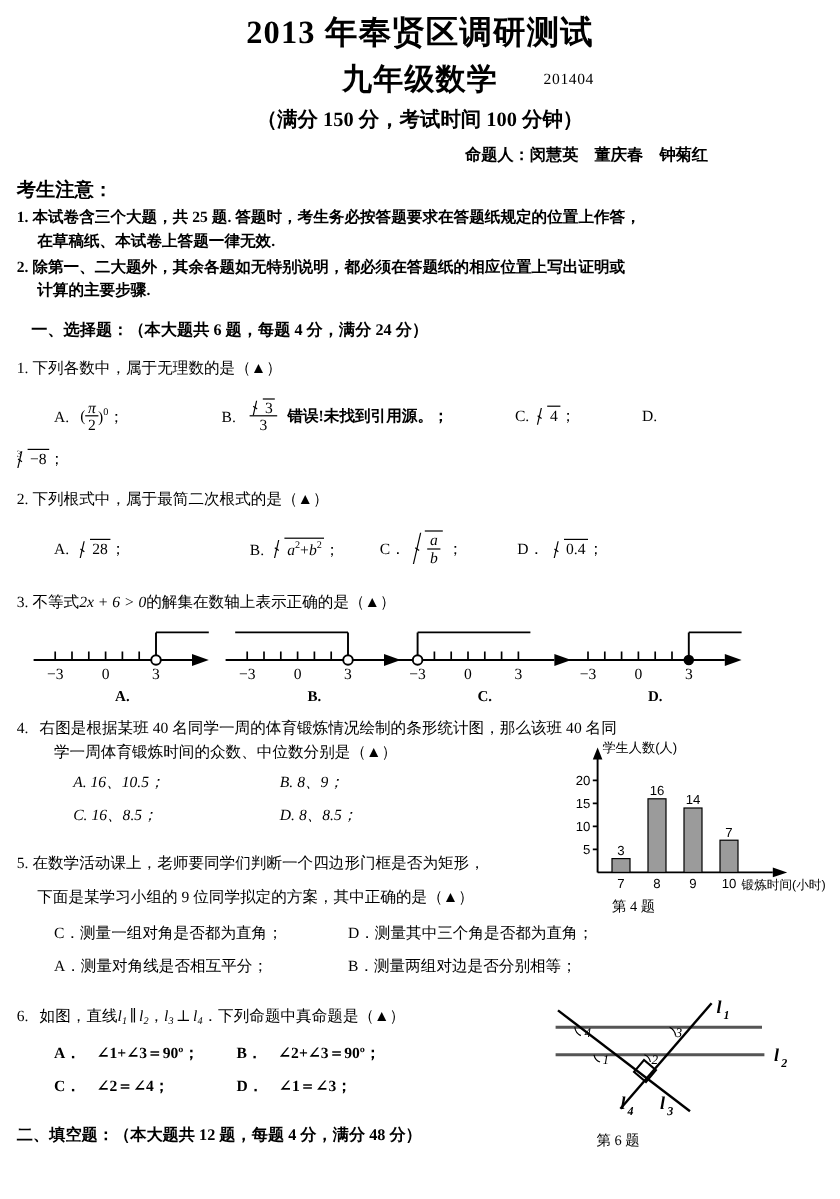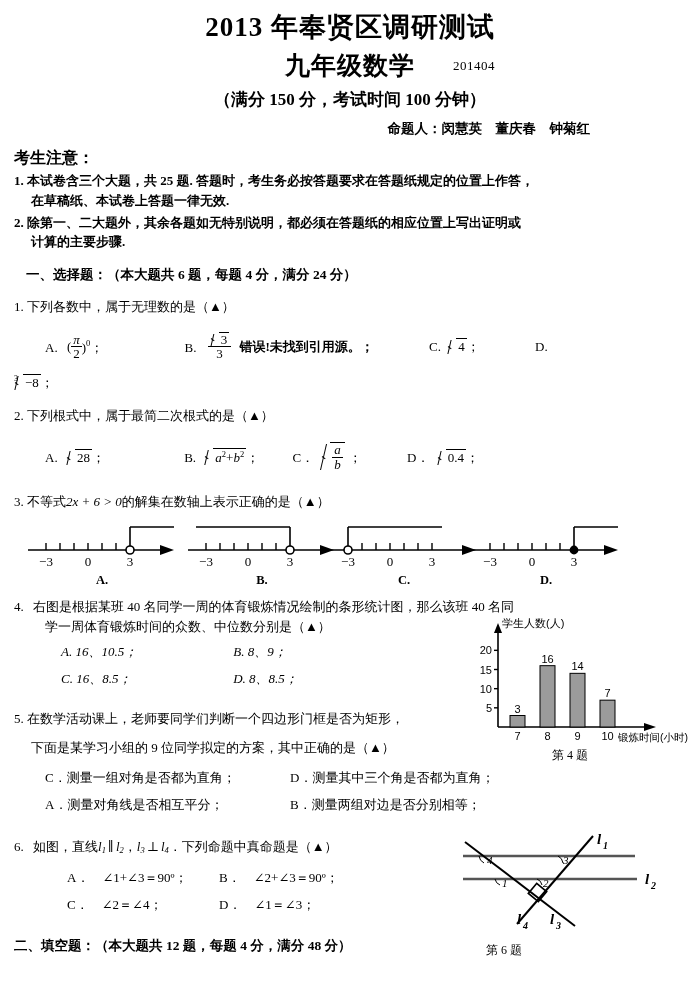--- a/index.html
+++ b/index.html
@@ -182,35 +182,35 @@
     left: 468px;
     top: 603px;
     width: 228px;
     height: 152px;
   }
   .chart-cap {
     position: absolute;
     left: 468px;
     top: 735px;
     width: 120px;
-    text-align: right;
+    text-align: center;
     font-size: 12px;
   }
 
   
   .geo-box {
     position: absolute;
     left: 455px;
     top: 812px;
     width: 240px;
     height: 120px;
   }
   .geo-cap {
     position: absolute;
-    left: 444px;
+    left: 455px;
     top: 930px;
     width: 120px;
     text-align: center;
     font-size: 12px;
   }
 
   .opt-table { border-collapse: collapse; }
   .opt-table td { padding: 0 0 9px 0; font-size: 13px; vertical-align: top; }
   .col-gap { width: 96px; }
 </style>
@@ -272,21 +272,21 @@
 
   <div class="q" style="margin-top:14px;">
     <span>2.</span>
     <span>下列根式中，属于最简二次根式的是（▲）</span>
   </div>
   <div class="opts" style="margin-top:16px;">
     <span class="opt">
       <span>A.</span>
       <span class="sqrt" style="margin-left:5px;"><span class="rad">28</span></span><span>；</span>
     </span>
-    <span class="opt" style="margin-left:76px;">
+    <span class="opt" style="margin-left:100px;">
       <span>B.</span>
       <span class="sqrt" style="margin-left:5px;"><span class="rad">
         <span class="mi">a</span><sup class="pw">2</sup><span>+</span><span class="mi">b</span><sup class="pw">2</sup>
       </span></span><span>；</span>
     </span>
     <span class="opt" style="margin-left:30px;">
       <span>C．</span>
       <span class="sqrt" style="margin-left:4px;"><span class="rad">
         <span class="frac"><span class="num mi">a</span><span class="den mi">b</span></span>
       </span></span><span style="margin-left:4px;">；</span>
@@ -432,21 +432,21 @@
         <td>B．测量两组对边是否分别相等；</td>
       </tr>
     </tbody>
       </table>
   </div>
 
   <div class="q" style="margin-top:14px;">
     <span>6.</span>
     <span style="margin-left:6px;">如图，直线</span><span class="mi">l</span><sub class="sb mi">1</sub><span style="margin:0 2px;">∥</span><span class="mi">l</span><sub class="sb mi">2</sub><span>，</span><span class="mi">l</span><sub class="sb mi">3</sub><span style="margin:0 2px;">⊥</span><span class="mi">l</span><sub class="sb mi">4</sub><span>．下列命题中真命题是（▲）</span>
   </div>
-  <div style="margin-left:67px;margin-top:12px;">
+  <div style="margin-left:45px;margin-top:12px;font-weight:bold;">
     <table class="opt-table">
       <tbody>
           <tr>
         <td style="width:152px;">A．　∠1+∠3＝90º；</td>
         <td>B．　∠2+∠3＝90º；</td>
       </tr>
       <tr>
         <td style="width:152px;">C．　∠2＝∠4；</td>
         <td>D．　∠1＝∠3；</td>
       </tr>

